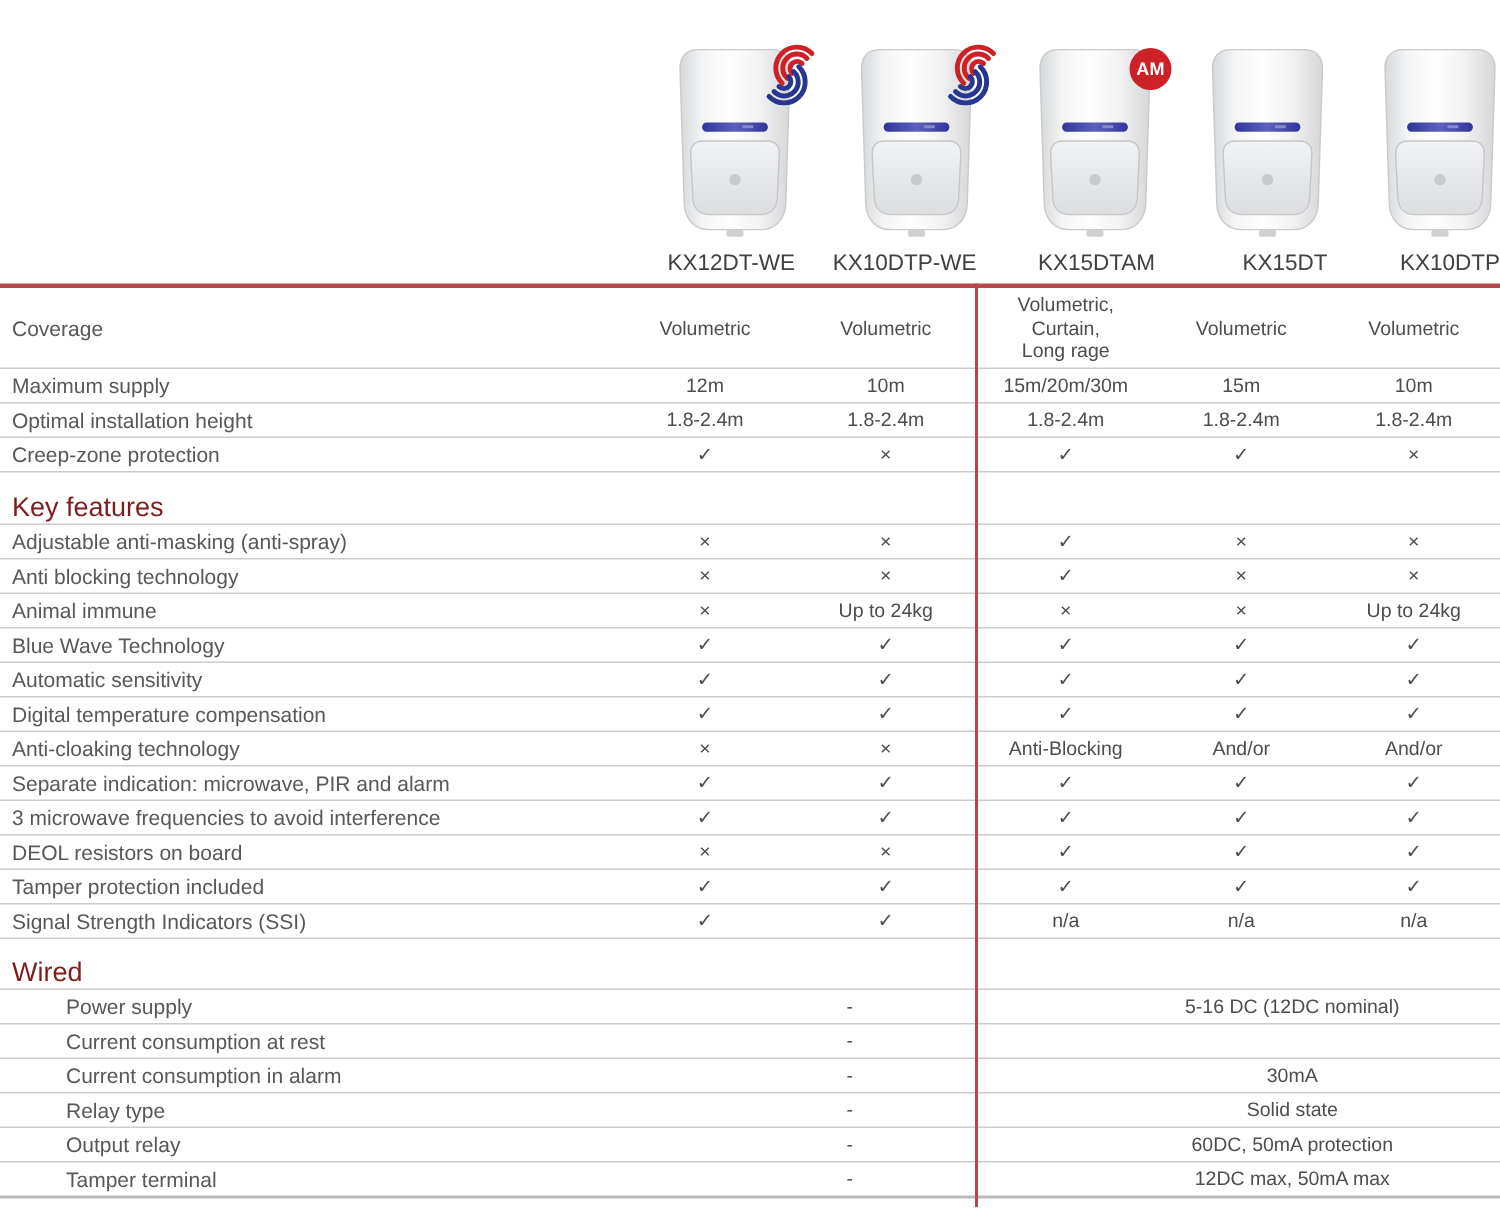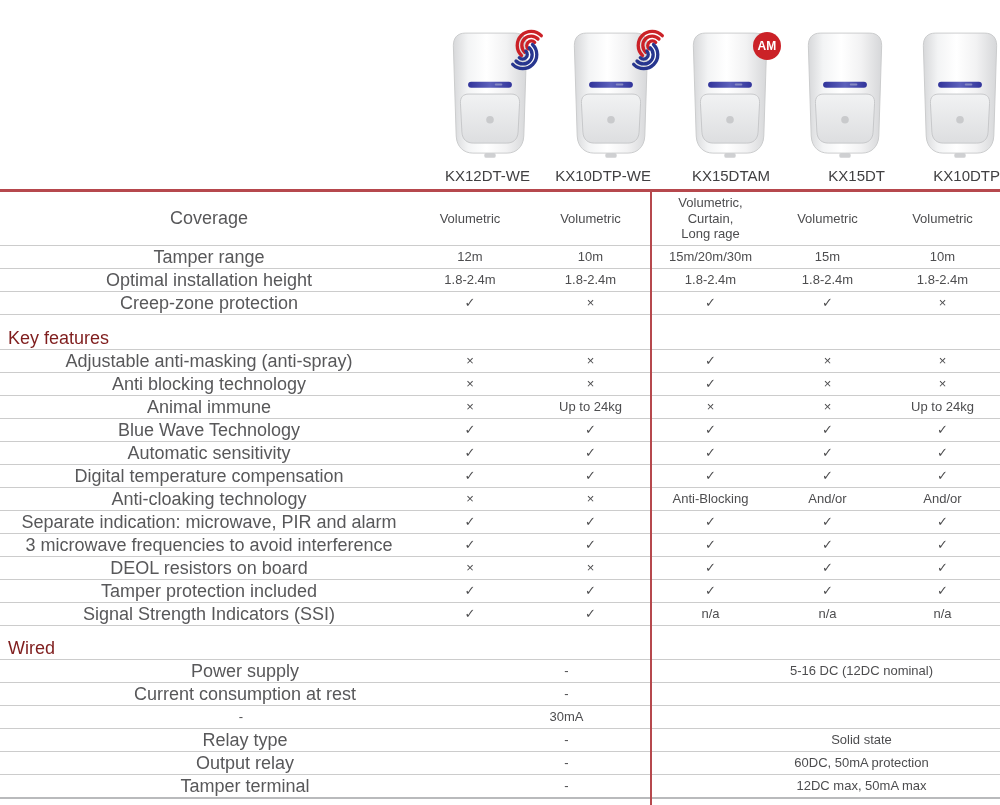--- a/index.html
+++ b/index.html
@@ -21,21 +21,21 @@
   .v-divider { position:absolute; left:650px; top:189px; width:2px; height:616px; background:#b6484d; z-index:5; }
 
   
   .sect { border-bottom:1px solid #cccccc; }
   .sect.last { border-bottom:2px solid #b9babc; }
   .row { display:grid; grid-template-columns:410px 120px 121px 119px 115px 115px; height:23px; align-items:center;
          border-top:1px solid #cccccc; font-size:13px; }
   .row.no-top { border-top:none; }
   .row.tall { height:53px; }
   .row-wired { display:grid; grid-template-columns:410px 241px 349px; height:23px; align-items:center; border-top:1px solid #cccccc;padding-left:36px; }
-  .cell.label { padding-left:8px; font-size:18px; color:#58585a; text-align:center; }
+  .cell.label { padding-left:8px; font-size:14px; color:#58585a; text-align:left; }
   .cell.val { text-align:center; color:#4d4d4f; white-space:pre-line; line-height:1.2; font-size:13px; }
   .sect-gap { height:12px; }
   .sect-gap.s { height:11px; }
   .sect-title { height:22px; padding-left:8px; font-size:18px; color:#7f1d1d; display:flex; align-items:center; }
 </style>
 </head>
 <body>
 
 <svg width="0" height="0" style="position:absolute" aria-hidden="true">
   <defs>
@@ -145,21 +145,21 @@
       <div class="cell label">Coverage</div>
       <div class="cell val">Volumetric</div>
       <div class="cell val">Volumetric</div>
       <div class="cell val">Volumetric,
 Curtain,
 Long rage</div>
       <div class="cell val">Volumetric</div>
       <div class="cell val">Volumetric</div>
     </div>
     <div class="row">
-      <div class="cell label">Tamper range</div>
+      <div class="cell label">Maximum supply</div>
       <div class="cell val">12m</div>
       <div class="cell val">10m</div>
       <div class="cell val">15m/20m/30m</div>
       <div class="cell val">15m</div>
       <div class="cell val">10m</div>
     </div>
     <div class="row">
       <div class="cell label">Optimal installation height</div>
       <div class="cell val">1.8-2.4m</div>
       <div class="cell val">1.8-2.4m</div>
@@ -286,20 +286,21 @@
     <div class="row-wired">
       <div class="cell label">Power supply</div>
       <div class="cell val">-</div>
       <div class="cell val">5-16 DC (12DC nominal)</div>
     </div>
     <div class="row-wired">
       <div class="cell label">Current consumption at rest</div>
       <div class="cell val">-</div>
     </div>
     <div class="row-wired">
+      <div class="cell label">Current consumption in alarm</div>
       <div class="cell val">-</div>
       <div class="cell val">30mA</div>
     </div>
     <div class="row-wired">
       <div class="cell label">Relay type</div>
       <div class="cell val">-</div>
       <div class="cell val">Solid state</div>
     </div>
     <div class="row-wired">
       <div class="cell label">Output relay</div>

